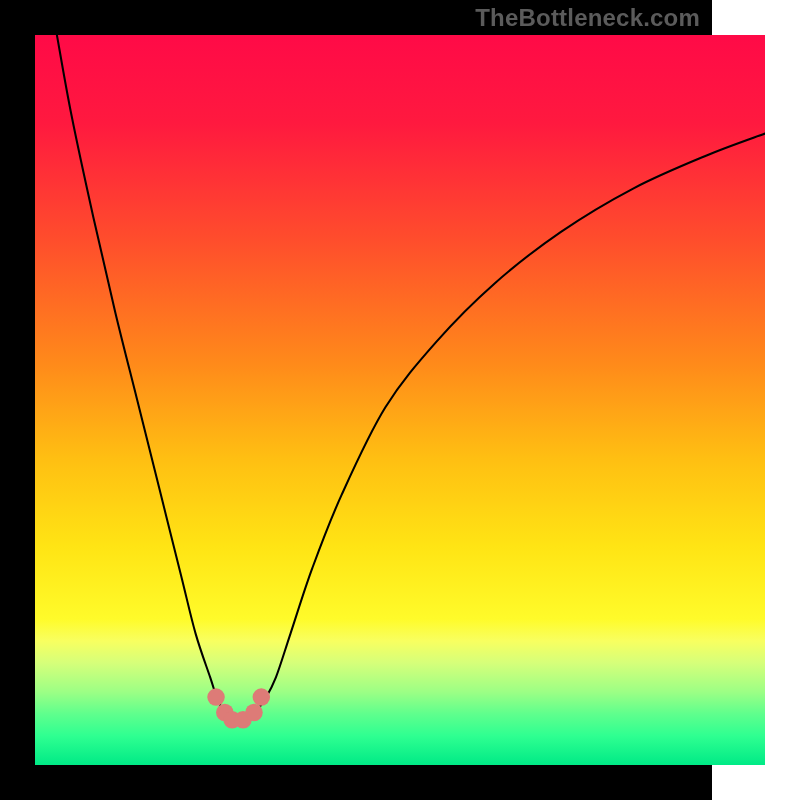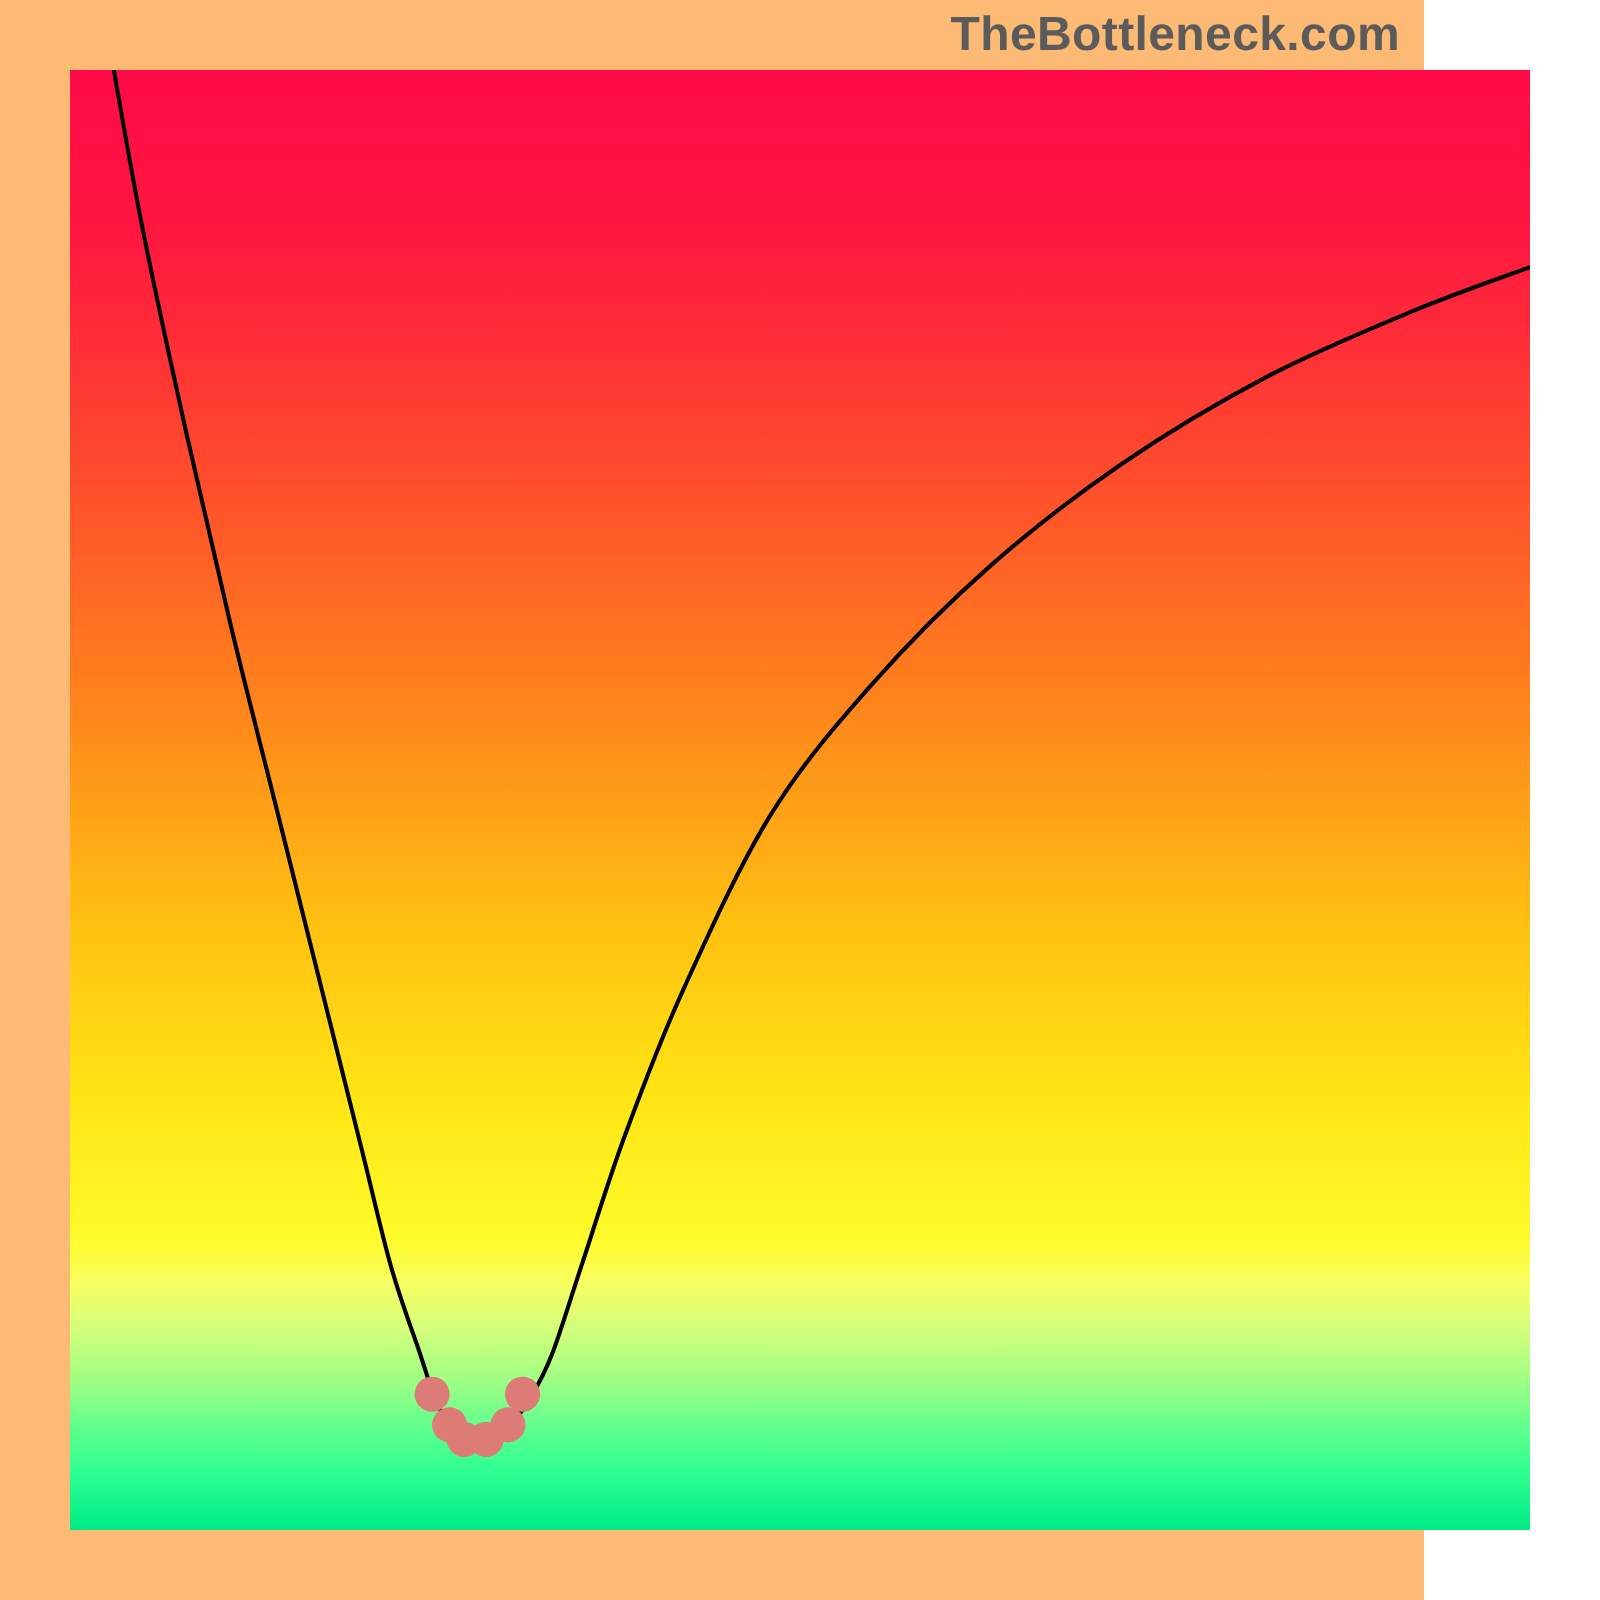--- a/index.html
+++ b/index.html
@@ -6,21 +6,21 @@
     margin: 0;
     padding: 0;
     width: 800px;
     height: 800px;
     overflow: hidden;
     font-family: Arial, Helvetica, sans-serif;
   }
   .frame {
     width: 712px;
     height: 800px;
-    background: #fdba74;
+    background: #000000;
     position: relative;
   }
   .watermark {
     position: absolute;
     top: 4px;
     right: 12px;
     color: #5b5b5b;
     font-size: 24px;
     font-weight: 600;
     letter-spacing: 0.2px;

